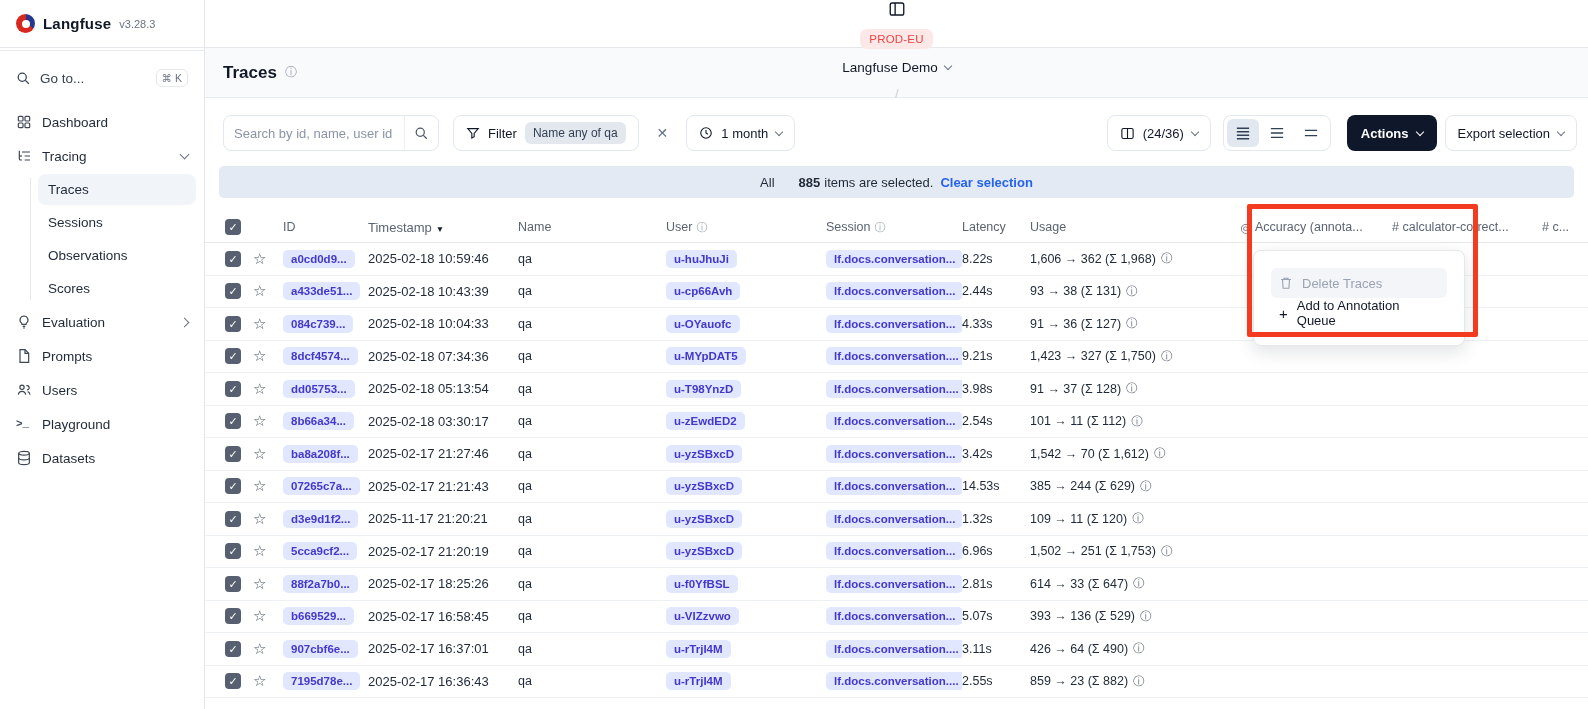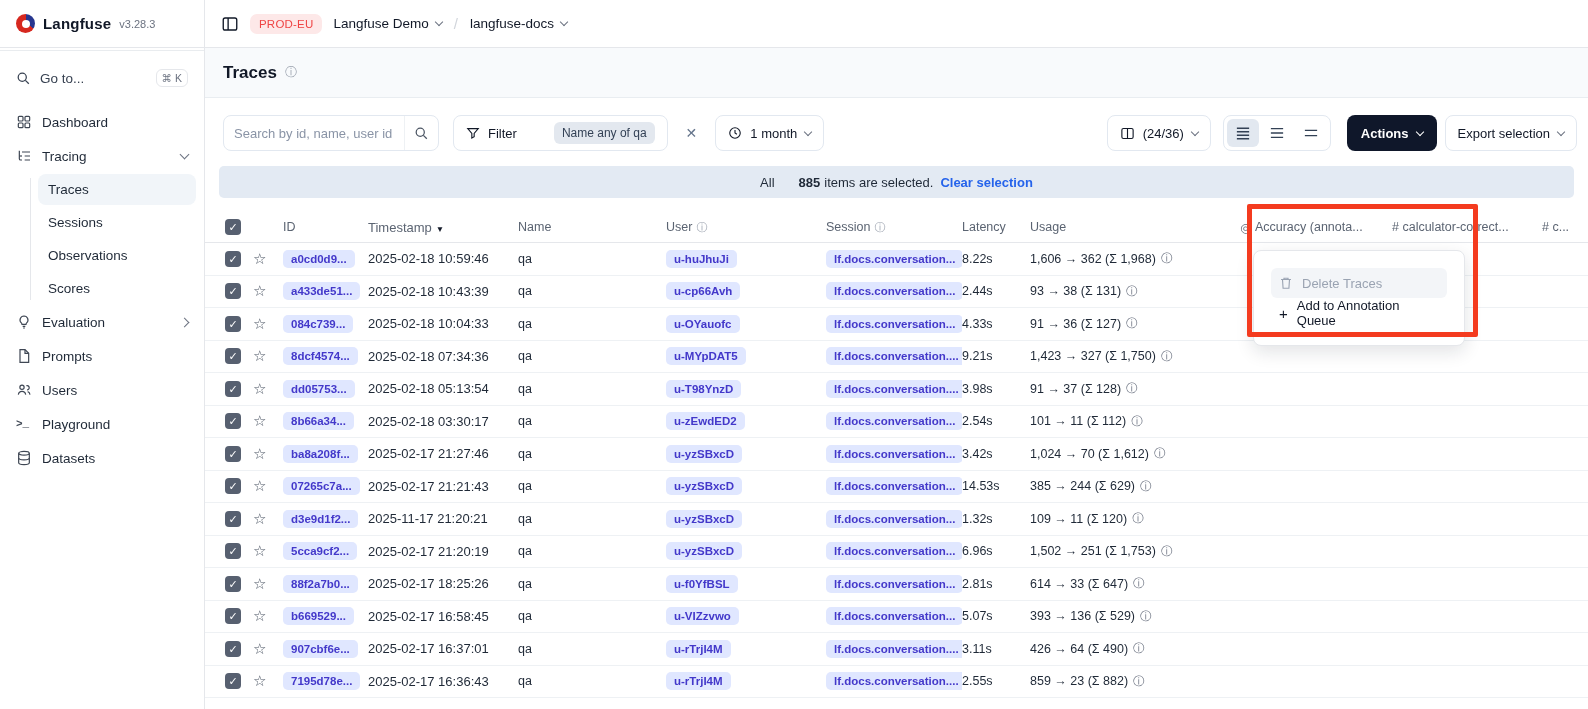--- a/index.html
+++ b/index.html
@@ -40,21 +40,21 @@
   .chev { display:inline-block; width:7px; height:7px; border-right:1.6px solid #6b7280;
     border-bottom:1.6px solid #6b7280; }
   .chev.down { transform:rotate(45deg); margin-top:-3px; }
   .chev.right { transform:rotate(-45deg); }
   .nav-item .chev { margin-left:auto; }
   .term-glyph { font-size:11px; font-weight:700; font-family:"Liberation Mono","DejaVu Sans Mono",monospace; }
 
   
   .main { position:absolute; left:205px; top:0; right:0; height:709px; background:#fff; }
   .topbar { height:48px; display:flex; align-items:center; gap:11px; padding:0 16px;
-    border-bottom:1px solid #e5e7eb; background:#fff; }
+    border-bottom:1px solid #e5e7eb; background:#fff;flex-direction:column; }
   .env-badge { background:#fde8e8; color:#ef4444; font-size:11.5px; font-weight:500;
     padding:4px 9px; border-radius:7px; letter-spacing:.2px; }
   .crumb { font-size:13.5px; color:#111827; font-weight:500; display:flex; align-items:center; gap:7px; cursor:pointer; }
   .crumb .chev { width:6px; height:6px; }
   .slash { color:#d1d5db; font-size:15px; padding:0 1px; }
 
   .pagehead { height:50px; background:#f8fafc; border-bottom:1px solid #e9edf1;
     display:flex; align-items:center; gap:8px; padding:0 18px; }
   .pagehead h1 { font-size:17px; font-weight:700; color:#111827; }
   .info-glyph { color:#9ca3af; font-size:12px; }
@@ -68,21 +68,21 @@
   .searchbox { width:216px; height:36px; border:1px solid #e2e8f0; border-radius:8px;
     display:flex; align-items:center; overflow:hidden; background:#fff; }
   .searchbox input { flex:1; border:0; outline:none; padding:0 10px; font-size:13px;
     color:#b91c1c; font-family:inherit; min-width:0; }
   .searchbox input::placeholder { color:#8a94a6; }
   .searchbox .sicon { width:34px; height:100%; display:flex; align-items:center; justify-content:center;
     color:#4b5563; border-left:1px solid #eef1f4; cursor:pointer; }
   .btn { height:36px; border:1px solid #e2e8f0; border-radius:8px; background:#fff;
     display:flex; align-items:center; gap:8px; padding:0 12px; font-size:13px; color:#111827;
     cursor:pointer; white-space:nowrap; }
-  .filter-badge { background:#e3e8ef; border-radius:6px; padding:4px 8px; font-size:12px; color:#334155;margin-left:29px; }
+  .filter-badge { background:#e3e8ef; border-radius:6px; padding:4px 8px; font-size:12px; color:#334155; }
   .xbtn { color:#64748b; font-size:14px; cursor:pointer; padding:0 4px; background:none; border:none; }
   .rowheight-group { height:36px; border:1px solid #e2e8f0; border-radius:8px; display:flex;
     align-items:center; padding:0 3px; gap:2px; background:#fff; }
   .rh-btn { width:32px; height:28px; border-radius:6px; display:flex; align-items:center;
     justify-content:center; color:#334155; cursor:pointer; }
   .rh-btn.active { background:#e2e8f0; }
   .btn-dark { height:36px; background:#0f172a; color:#fff; border-radius:8px; border:none;
     display:flex; align-items:center; gap:8px; padding:0 14px; font-size:13px; font-weight:600; cursor:pointer; }
   .btn-dark .chev { border-color:#fff; }
   .btn .chev, .btn-dark .chev { width:6px; height:6px; }
@@ -449,21 +449,21 @@
           <div class="trow">
     <div class="c-check"><span class="checkbox">✓</span></div>
     <div class="c-star"><span class="star">☆</span></div>
     <div class="c-id"><span class="pill">ba8a208f...</span></div>
     <div class="c-ts">2025-02-17 21:27:46</div>
     <div class="c-name">qa</div>
     <div class="c-user"><span class="pill">u-yzSBxcD</span></div>
     <div class="c-session"><span class="pill">lf.docs.conversation...</span></div>
     <div class="c-lat">3.42s</div>
     <div class="c-usage">
-      <span>1,024 → 70 (Σ 1,612)</span>
+      <span>1,542 → 70 (Σ 1,612)</span>
       <span class="usage-info">ⓘ</span>
     </div>
   </div>
           <div class="trow">
     <div class="c-check"><span class="checkbox">✓</span></div>
     <div class="c-star"><span class="star">☆</span></div>
     <div class="c-id"><span class="pill">07265c7a...</span></div>
     <div class="c-ts">2025-02-17 21:21:43</div>
     <div class="c-name">qa</div>
     <div class="c-user"><span class="pill">u-yzSBxcD</span></div>

